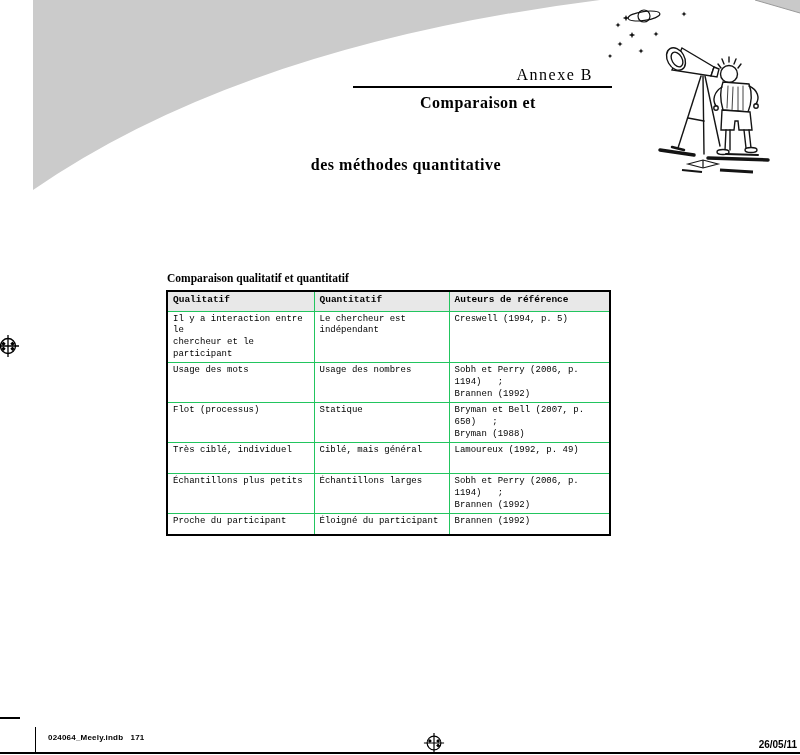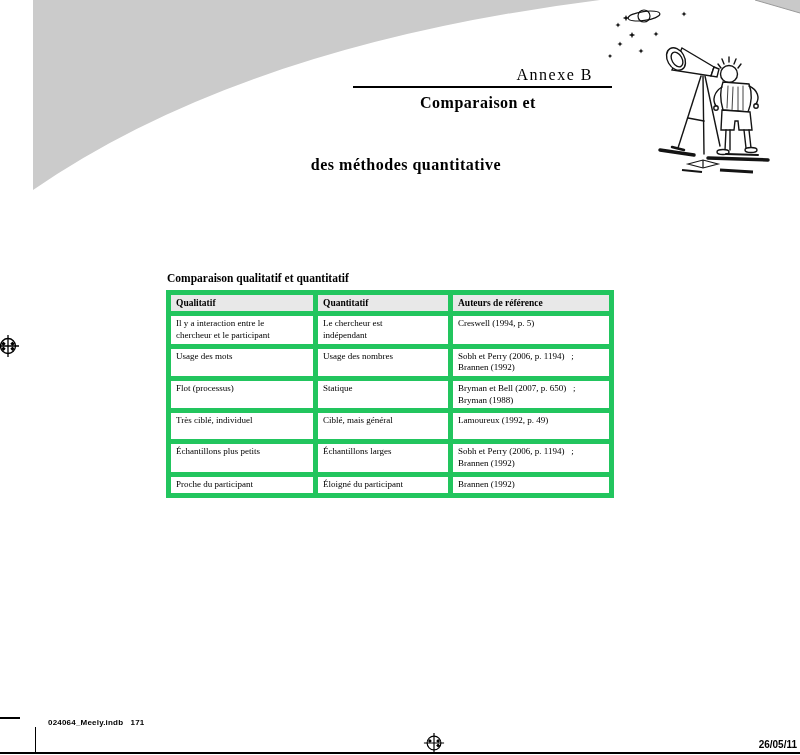--- a/index.html
+++ b/index.html
@@ -23,37 +23,37 @@
   .tl1{left:478px;top:94px;}
   .tl2{left:414px;top:125px;}
   .tl3{left:386px;top:156px;margin-left:20px;}
   .tl4{left:503px;top:188px;}
 
   
   .tbl-caption{position:absolute;left:167px;top:272px;font-weight:bold;font-size:11.5px;}
   #tblwrap{position:absolute;left:166px;top:290px;}
   table{border-collapse:collapse;table-layout:fixed;width:443px;border:2px solid #000;}
   col.c1{width:147px;} col.c2{width:135px;} col.c3{width:161px;}
-  th,td{border:5px solid #22c55e;padding:2px 5px;vertical-align:top;
-        font-family:Liberation Serif, serif;white-space:pre-wrap;line-height:1.3;}
+  th,td{border:1px solid #22c55e;padding:2px 5px;vertical-align:top;
+        font-family:Liberation Mono, monospace;white-space:pre-wrap;line-height:1.3;}
   th{background:#e8e8e8;text-align:left;font-size:9.5px;font-weight:bold;}
   td{font-size:9px;}
   thead tr{height:20px;}
   tbody tr{height:31px;}
   tbody tr:nth-child(6){height:21px;}
   tbody tr:nth-child(8){height:32px;}
 
   
   #regmark-left{position:absolute;left:-4px;top:334px;}
   #regmark-bottom{position:absolute;left:423px;top:732px;}
   .cropline-h{position:absolute;left:0;top:717px;width:20px;height:2px;background:#000;}
   .cropline-v{position:absolute;left:35px;top:727px;width:1px;height:26px;background:#000;}
   .page-edge{position:absolute;left:0;top:752px;width:800px;height:2px;background:#000;}
 
-  .footer-left{position:absolute;left:48px;top:718px;font-family:"Liberation Sans",sans-serif;
+  .footer-left{position:absolute;left:48px;top:733px;font-family:"Liberation Sans",sans-serif;
                font-size:8px;font-weight:bold;white-space:pre;letter-spacing:.2px;}
   .footer-right{position:absolute;right:3px;top:739px;font-family:"Liberation Sans",sans-serif;
                 font-size:10px;font-weight:bold;}
 </style>
 </head>
 <body>
 
 <div id="page">
 
   <svg id="swoosh" width="800" height="200" viewBox="0 0 800 200">

